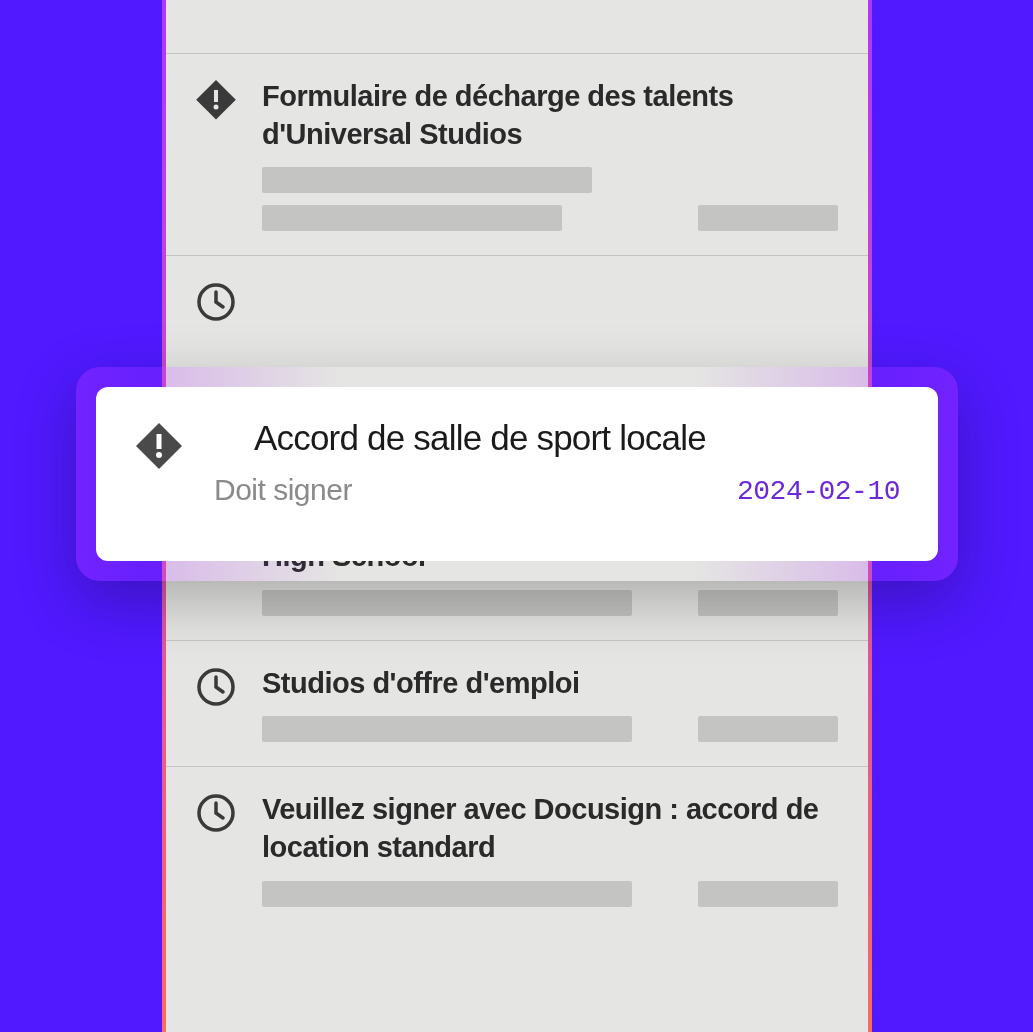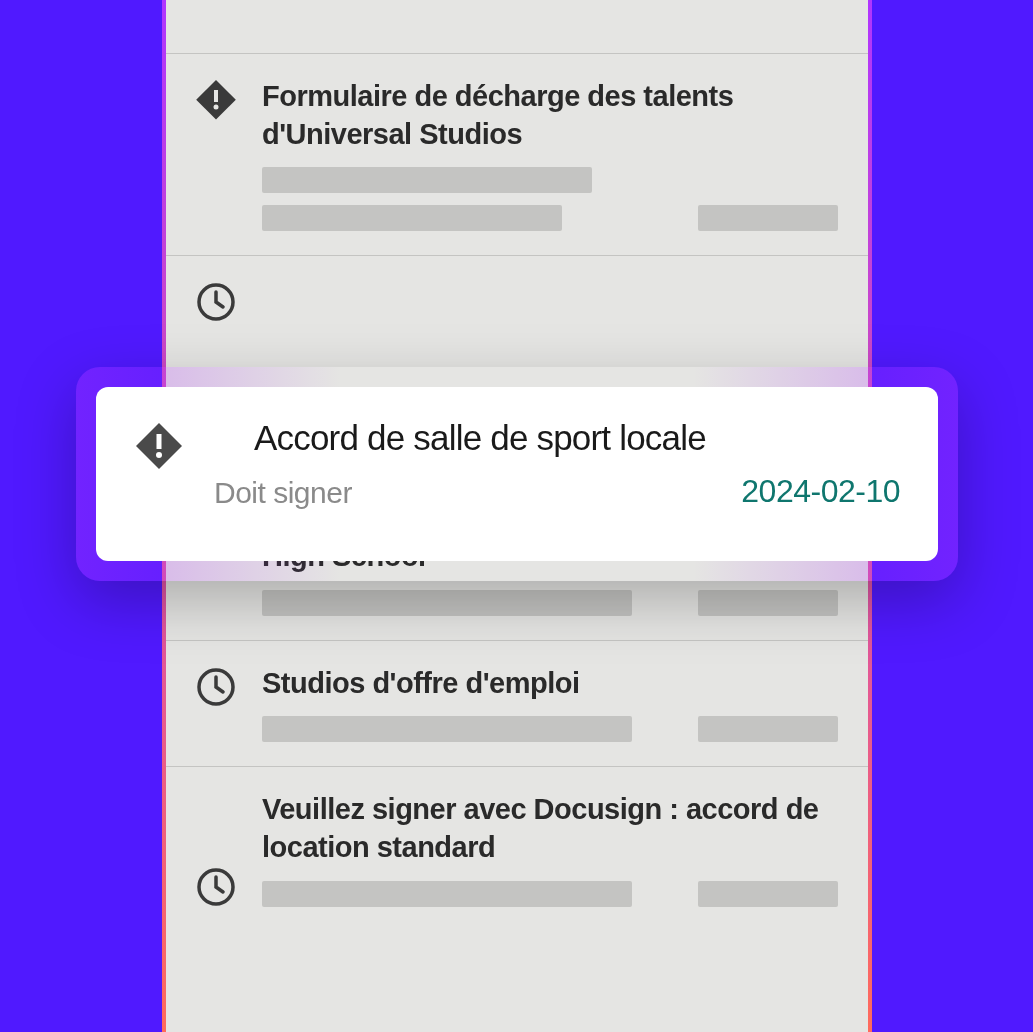--- a/index.html
+++ b/index.html
@@ -147,23 +147,24 @@
       align-items: flex-end;
     }
     
     .featured-status {
       font-size: 30px;
       color: #8a8a8a;
       letter-spacing: -0.5px;
     }
     
     .featured-date {
-      font-size: 32px;
-      color: #0f766e;
+      font-size: 28px;
+      color: #6d28d9;
       letter-spacing: -0.5px;
+      font-family: Liberation Mono, monospace;
     }
     
     
     .diamond-icon {
       width: 40px;
       height: 40px;
     }
     
     .clock-icon {
       width: 40px;
@@ -244,21 +245,21 @@
       </div>
       <div class="content-col">
         <div class="item-title">Studios d'offre d'emploi</div>
         <div class="skeleton-row">
           <div class="skeleton skeleton-full"></div>
           <div class="skeleton skeleton-chip"></div>
         </div>
       </div>
     </div>
 
-    <div class="list-item" style="border-bottom:none;align-items:flex-end;">
+    <div class="list-item" style="border-bottom:none;">
       <div class="icon-col">
         <svg class="clock-icon" viewBox="0 0 40 40">
           <circle cx="20" cy="20" r="17" fill="none" stroke="#3a3a3a" stroke-width="3.5"></circle>
           <path d="M20 10 L20 20 L27 25" fill="none" stroke="#3a3a3a" stroke-width="3.5" stroke-linecap="round"></path>
         </svg>
       </div>
       <div class="content-col">
         <div class="item-title">Veuillez signer avec Docusign : accord de location standard</div>
         <div class="skeleton-row">
           <div class="skeleton skeleton-full"></div>

